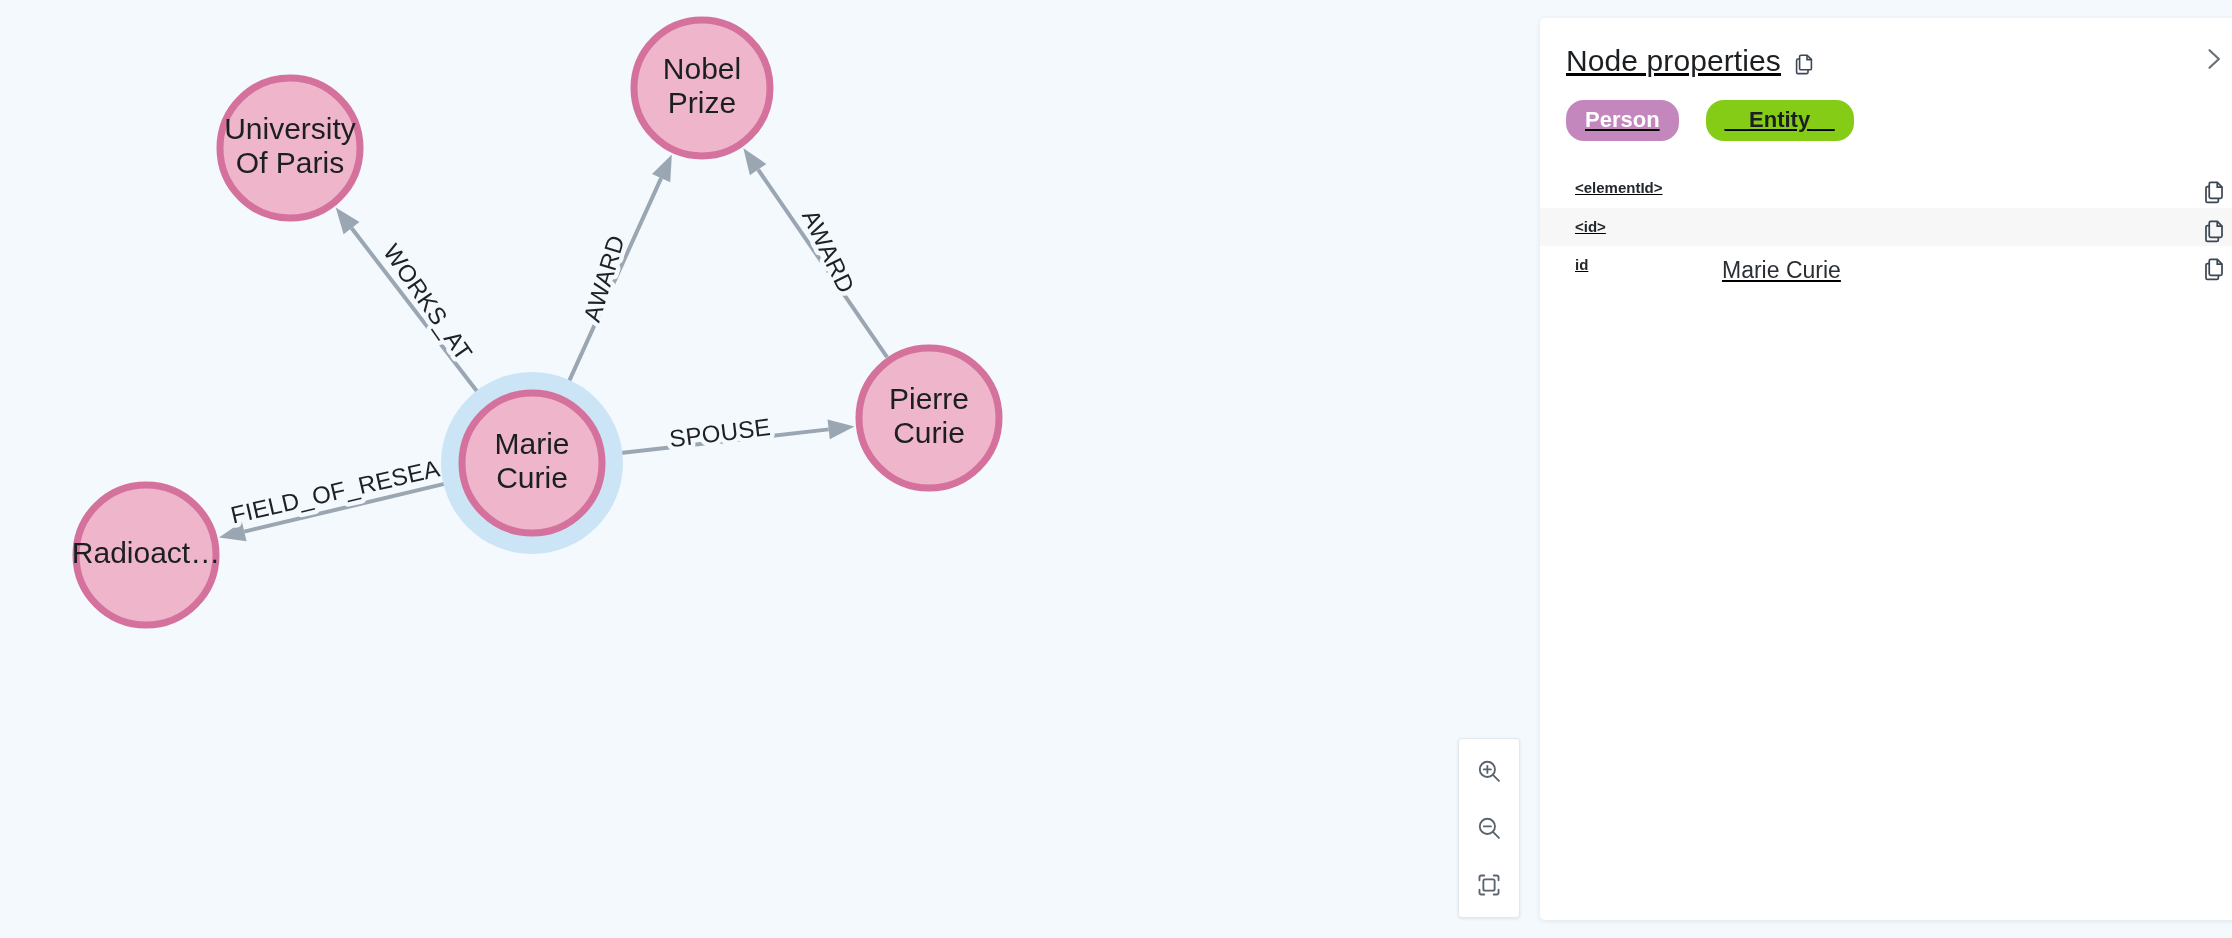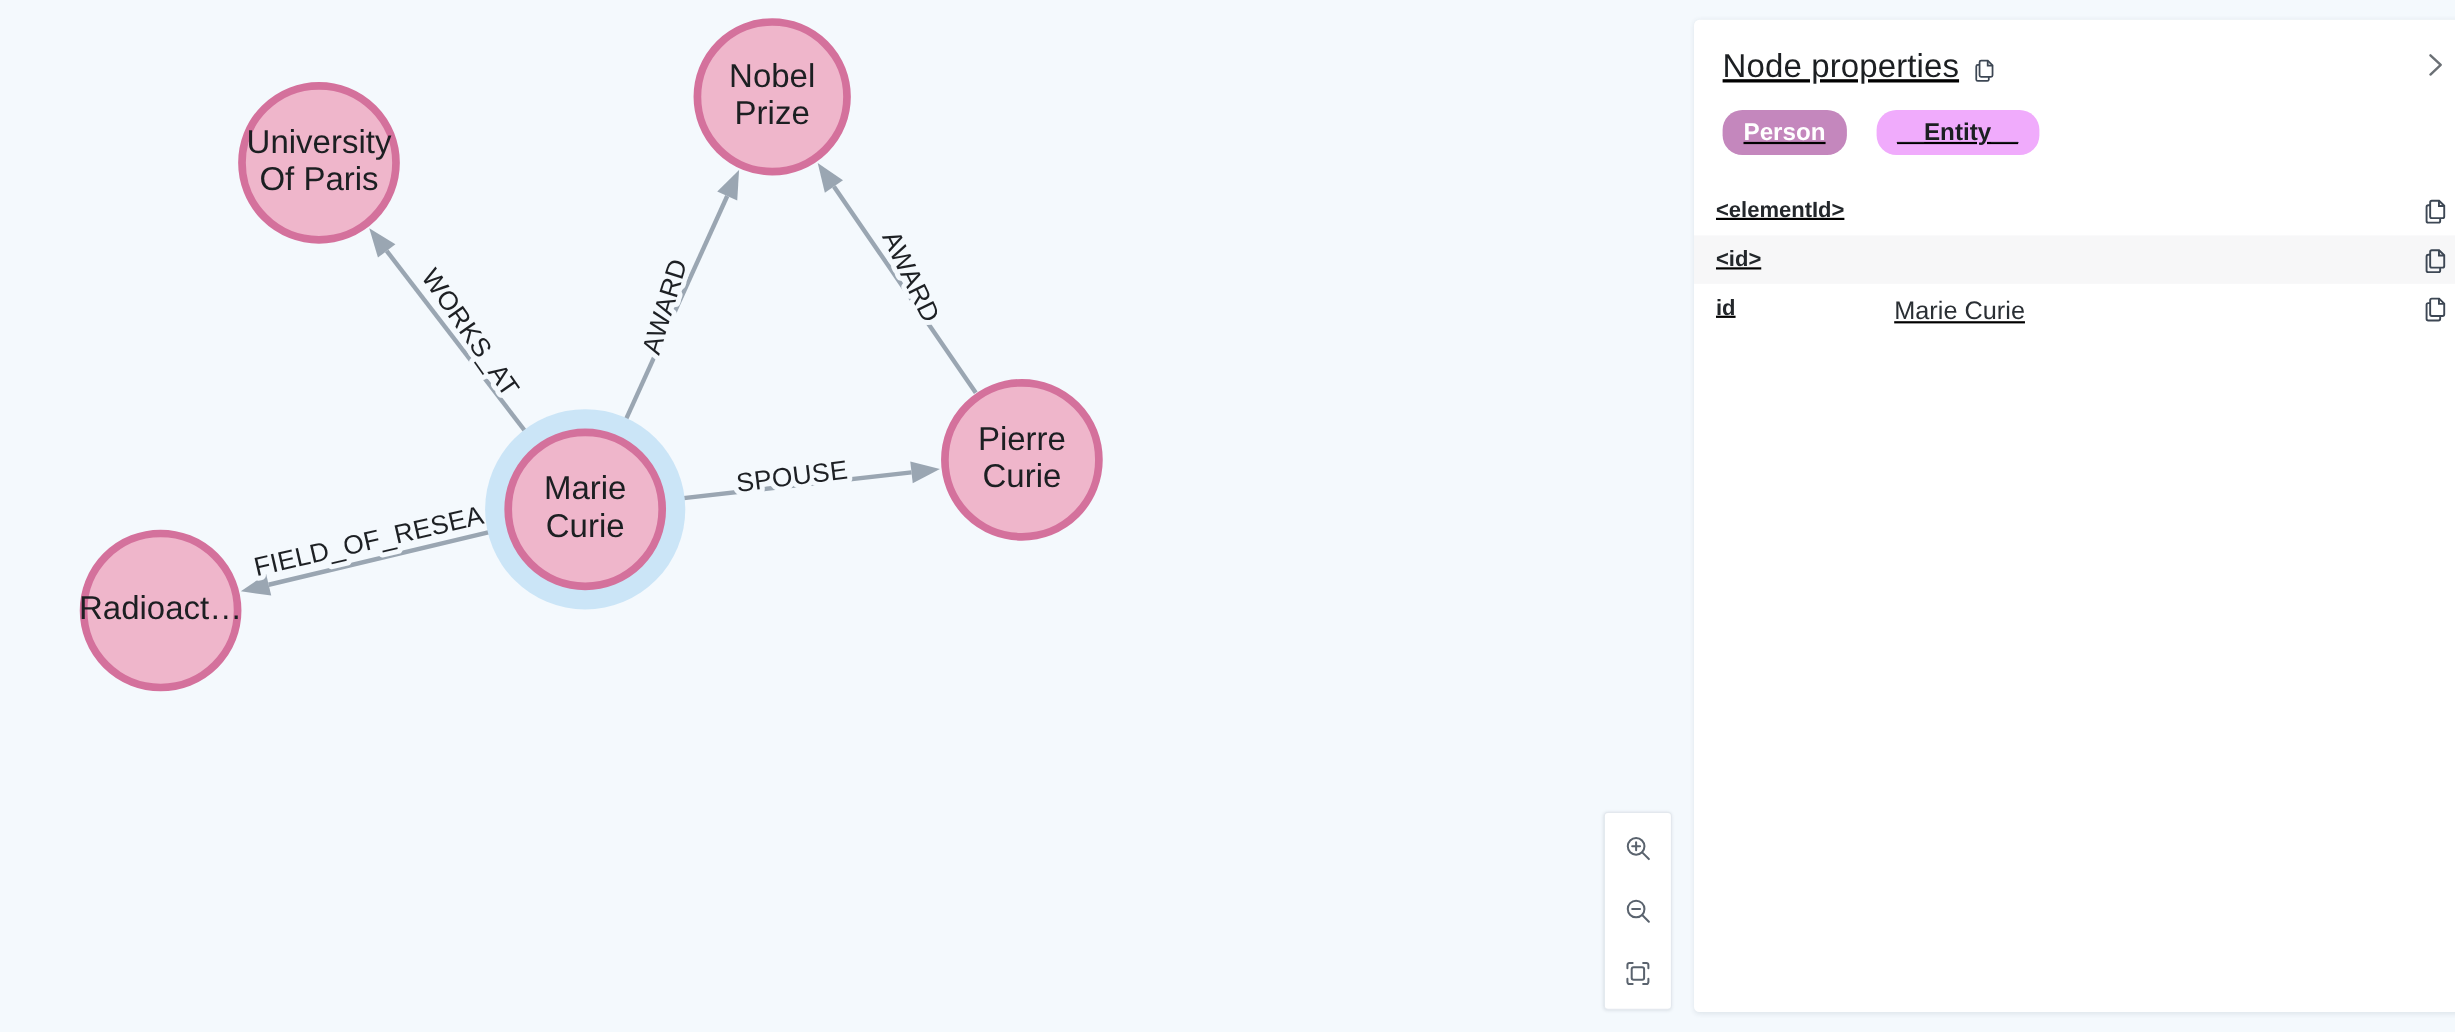--- a/index.html
+++ b/index.html
@@ -149,23 +149,23 @@
   .prop-row {
     display: flex;
     align-items: flex-start;
     padding: 10px 0 10px 0;
     position: relative;
   }
   .prop-row.striped { background: #f7f7f8; }
   .prop-key {
     width: 182px;
     flex: 0 0 182px;
-    padding-left: 20px;
+    padding-left: 35px;
     box-sizing: border-box;
-    font-size: 20px;
+    font-size: 15px;
     font-weight: bold;
     color: #23272b;
     line-height: 1.22;
   }
   .prop-val {
     flex: 1 1 auto;
     padding-right: 70px;
     font-size: 23px;
     color: #2a2f34;
     line-height: 1.22;
@@ -294,21 +294,21 @@
       </span>
       <span class="panel-collapse">
         <svg width="28" height="28" viewBox="0 0 24 24" fill="none" stroke="#6b7075" stroke-width="1.9">
           <polyline points="9,4.5 17,12 9,19.5" stroke-linecap="round" stroke-linejoin="round"></polyline>
         </svg>
       </span>
     </div>
 
     <div class="badge-row" id="badge-row">
         <span class="badge" style="background: rgb(196, 135, 189); color: rgb(255, 255, 255);">Person</span>
-        <span class="badge" style="background: #f0abfc; color: rgb(28, 31, 34);">__Entity__</span>
+        <span class="badge" style="background: #84cc16; color: rgb(28, 31, 34);">__Entity__</span>
       </div>
 
     <div class="prop-table" id="prop-table">
         <div class="prop-row">
           <div class="prop-key">&lt;elementId&gt;</div>
           <div class="row-copy-icon">
             <svg width="26" height="26" viewBox="0 0 24 24" fill="none" stroke="#3d4754" stroke-width="1.6">
               <path d="M9 3.2h6.1L19.4 7.4V16.4a1.4 1.4 0 0 1-1.4 1.4H9a1.4 1.4 0 0 1-1.4-1.4V4.6A1.4 1.4 0 0 1 9 3.2Z"></path>
               <path d="M15 3.4v4.2h4.2"></path>
               <path d="M16 17.9v2.3a1.4 1.4 0 0 1-1.4 1.4H6a1.4 1.4 0 0 1-1.4-1.4V8.4A1.4 1.4 0 0 1 6 7h1.5"></path>

